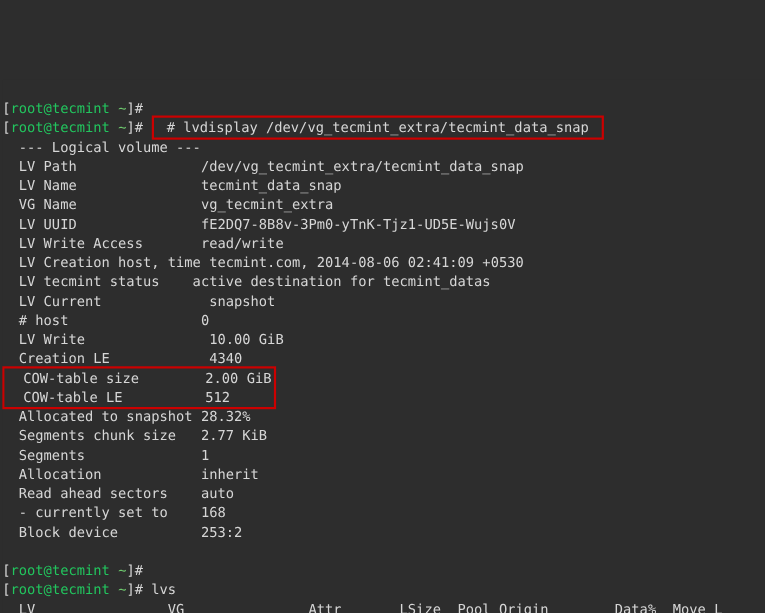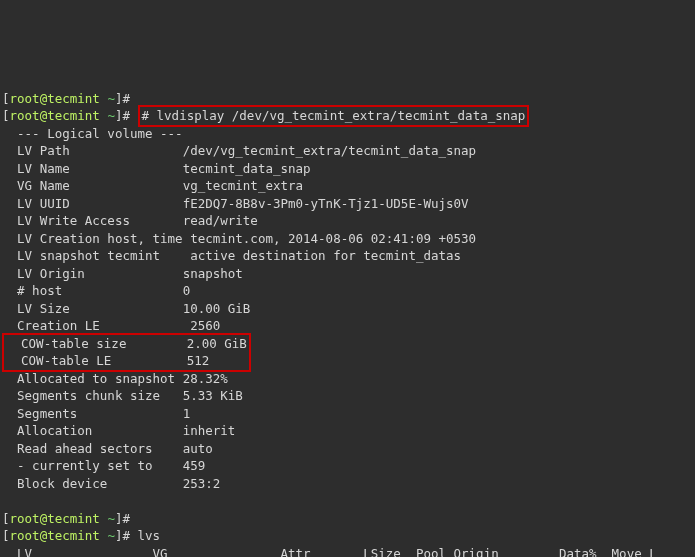--- a/index.html
+++ b/index.html
@@ -16,26 +16,26 @@
       white-space: pre;
       line-height: 1.4;
     }
     .term {
       background: #2d2d2d;
       width: 695px;
       height: 557px;
       overflow: hidden;
       position: relative;
     }
-    .prompt-user { color: #bef264; }
+    .prompt-user { color: #22c55e; }
     .prompt-path { color: #6ec96e; }
     .hl-red {
       border: 2px solid #cc0000;
       display: inline-block;
-      padding: 0 2px;
+      padding: 0 12px;
       margin: -2px 0;
       background: rgba(0,0,0,0);
       text-align: center;
     }
     .hl-red-block {
       border: 2px solid #cc0000;
       display: inline-block;
       padding: 0 2px;
       margin: -2px 0;
       text-align: center;
@@ -49,33 +49,33 @@
 <div class="term">
 <span>[<span class="prompt-user"><span>root</span>@<span>tecmint</span></span> <span class="prompt-path">~</span>]<span>#</span> </span>
 <span>[<span class="prompt-user"><span>root</span>@<span>tecmint</span></span> <span class="prompt-path">~</span>]<span>#</span></span> <span class="hl-red"><span># lvdisplay /dev/vg_tecmint_extra/tecmint_data_snap</span></span>
 <span>  --- Logical volume ---</span>
 <span>  LV Path               </span><span>/dev/vg_tecmint_extra/tecmint_data_snap</span>
 <span>  LV Name               </span><span>tecmint_data_snap</span>
 <span>  VG Name               </span><span>vg_tecmint_extra</span>
 <span>  LV UUID               </span><span>fE2DQ7-8B8v-3Pm0-yTnK-Tjz1-UD5E-Wujs0V</span>
 <span>  LV Write Access       </span><span>read/write</span>
 <span>  LV Creation host, time </span><span>tecmint.com, 2014-08-06 02:41:09 +0530</span>
-<span>  LV snapshot tecmint    </span><span>active destination for tecmint_datas</span>
-<span>  LV Origin             </span><span>snapshot</span>
+<span>  LV tecmint status    </span><span>active destination for tecmint_datas</span>
+<span>  LV Current             </span><span>snapshot</span>
 <span>  # host                </span><span>0</span>
-<span>  LV Size               </span><span>10.00 GiB</span>
-<span>  Creation LE            </span><span>2560</span>
+<span>  LV Write               </span><span>10.00 GiB</span>
+<span>  Creation LE            </span><span>4340</span>
 <span class="hl-red-block"><span>  COW-table size        </span><span>2.00 GiB</span>
 <span>  COW-table LE          </span><span>512</span>     </span>
 <span>  Allocated to snapshot </span><span>28.32%</span>
-<span>  Segments chunk size   </span><span>5.33 KiB</span>
+<span>  Segments chunk size   </span><span>2.77 KiB</span>
 <span>  Segments              </span><span>1</span>
 <span>  Allocation            </span><span>inherit</span>
 <span>  Read ahead sectors    </span><span>auto</span>
-<span>  - currently set to    </span><span>459</span>
+<span>  - currently set to    </span><span>168</span>
 <span>  Block device          </span><span>253:2</span>
 
 <span>[<span class="prompt-user"><span>root</span>@<span>tecmint</span></span> <span class="prompt-path">~</span>]<span>#</span> </span>
 <span>[<span class="prompt-user"><span>root</span>@<span>tecmint</span></span> <span class="prompt-path">~</span>]<span>#</span> </span><span>lvs</span>
 <span>  LV                VG               Attr       LSize  Pool Origin        Data%  Move L</span>
 
 
 
 
 

